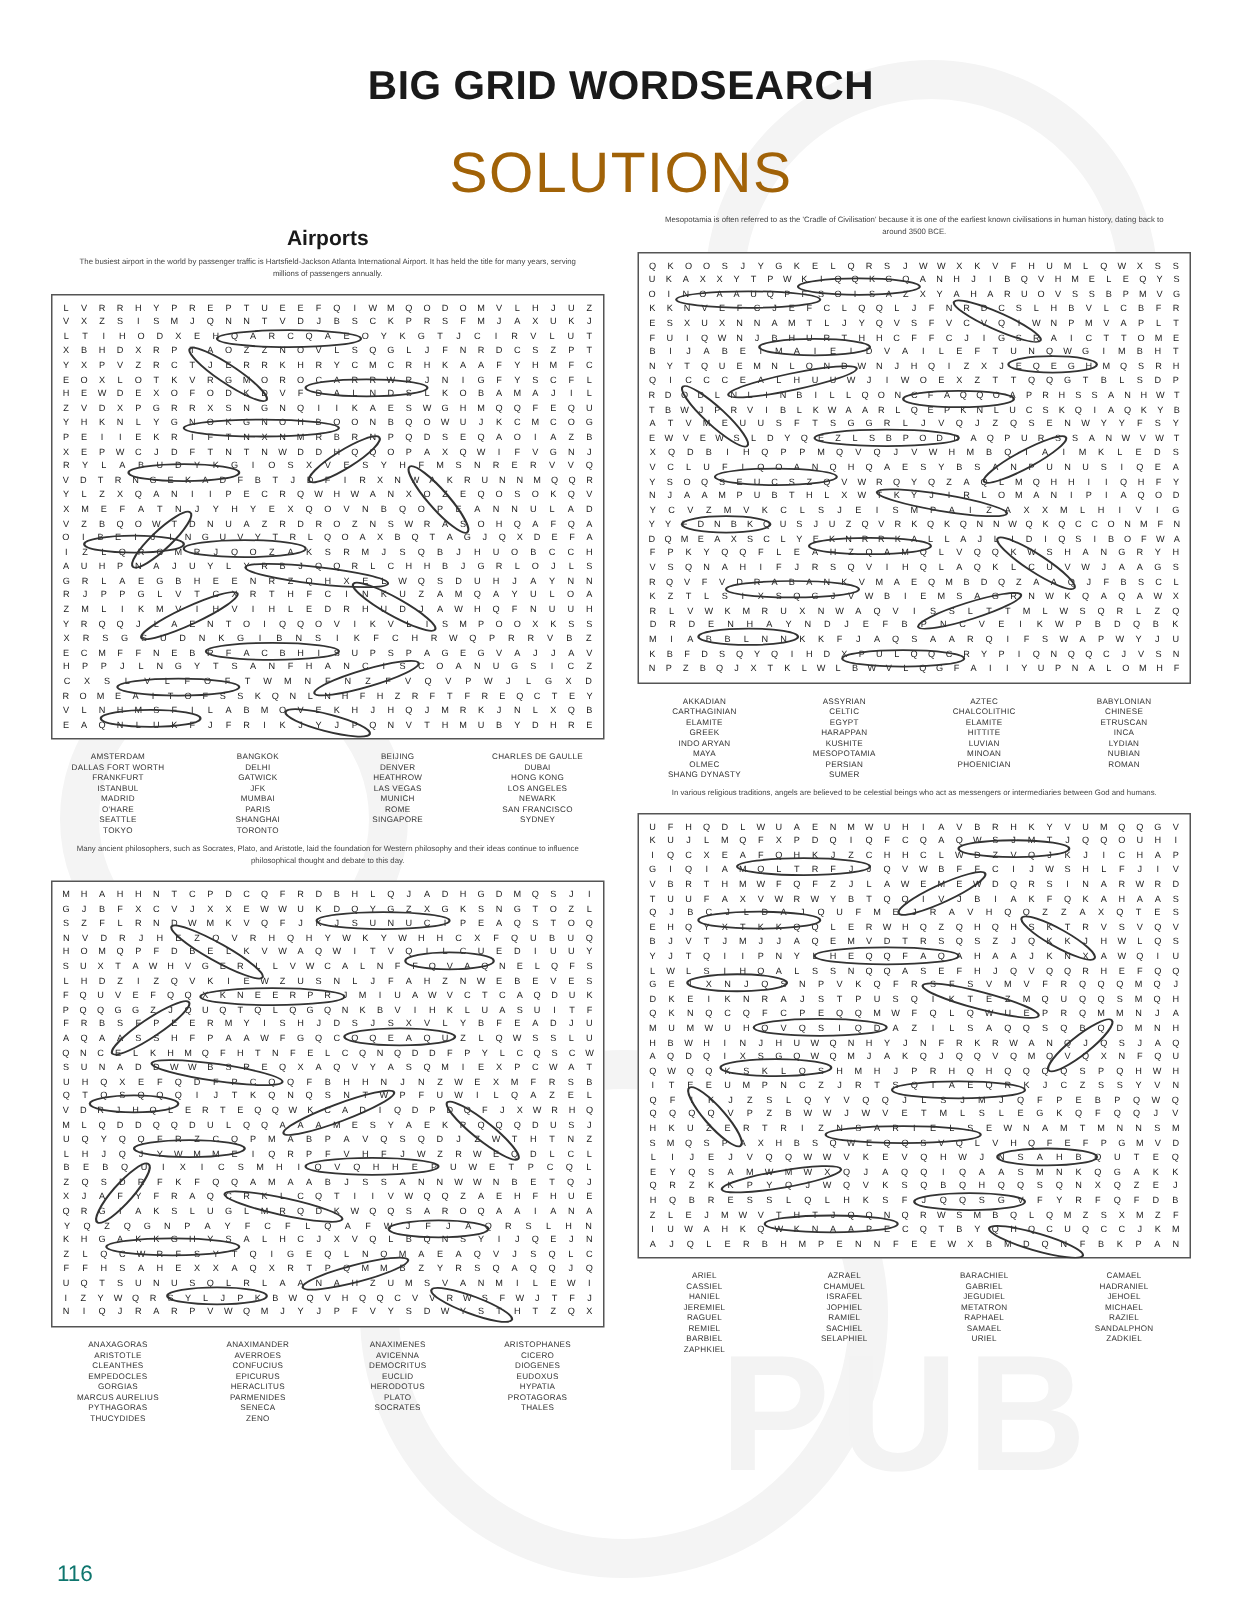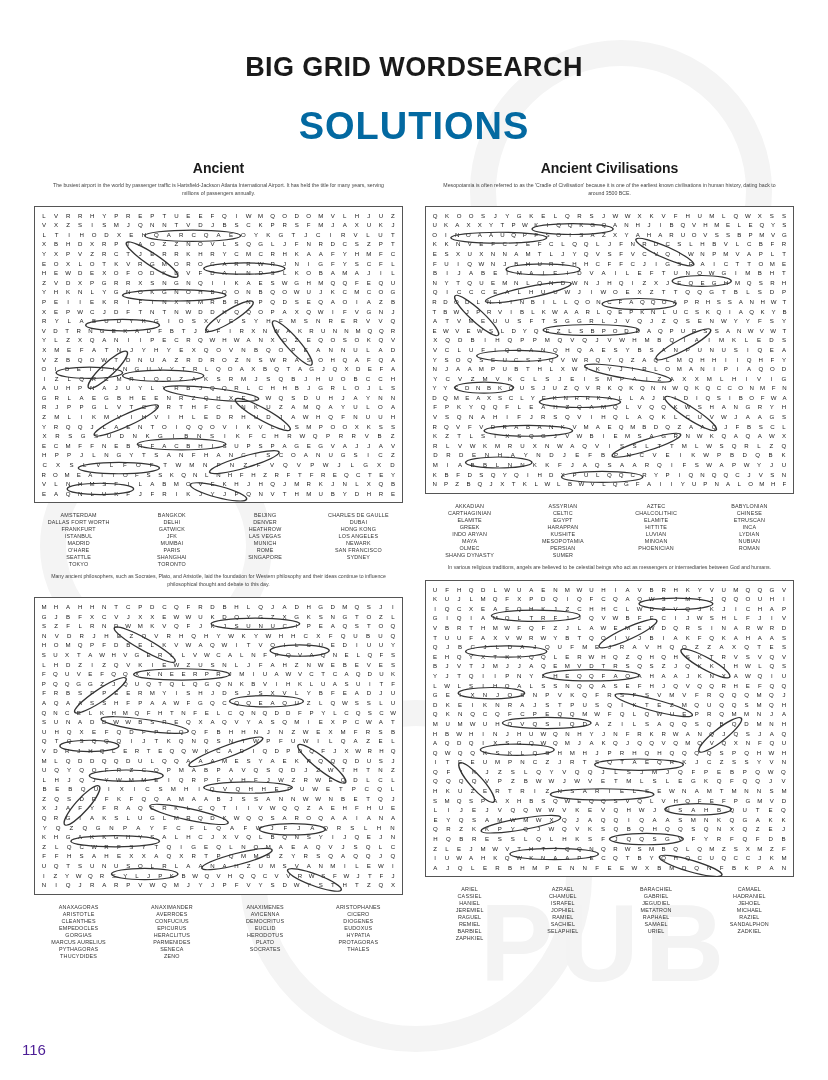--- a/index.html
+++ b/index.html
@@ -24,43 +24,43 @@
     position:absolute;
     font-family:"Liberation Sans", sans-serif;
     font-weight:bold;
     color:#f3f3f3;
     letter-spacing:6px;
   }
   .page{
     position:relative;
     width:828px;height:1080px;
     box-sizing:border-box;
-    padding:38px 34px 0 34px;
+    padding:28px 34px 0 34px;
   }
   .title{
     text-align:center;
     font-size:27px;
     font-weight:bold;
     letter-spacing:.4px;
     margin:14px 0 0 0;
   }
   .subtitle{
     text-align:center;
     font-size:19px;
     font-weight:normal;
     margin:8px 0 0 0;
     color:#222;
   }
   .solutions{
     text-align:center;
     font-size:38px;
-    font-weight:bold;
+    font-weight:normal;
     margin:22px 0 6px 0;
     letter-spacing:1px;
-    color:#0369a1;
+    color:#a16207;
   }
   .columns{
     display:flex;
     gap:22px;
     margin-top:6px;
   }
   .col{flex:1;min-width:0;}
   .puzzle{margin-bottom:6px;}
   .puzzle-title{
     text-align:center;
@@ -107,23 +107,23 @@
   }
   .wordlist div{
     text-align:center;
     font-size:5.4px;
     letter-spacing:.2px;
     color:#333;
     text-transform:uppercase;
   }
   .page-num{
     position:absolute;
-    left:22px;bottom:22px;
+    left:38px;bottom:22px;
     font-size:15px;
-    color:#4c1d95;
+    color:#0f766e;
     font-weight:normal;
   }
   
   .gridwrap{position:relative;}
   .marks{position:absolute;inset:0;pointer-events:none;}
   .marks svg{width:100%;height:100%;}
 </style>
 </head>
 <body>
 
@@ -135,21 +135,21 @@
 </div>
 
 <div class="page">
 
   <h1 class="title">BIG GRID WORDSEARCH</h1>
   <div class="solutions">SOLUTIONS</div>
 
   <div class="columns">
     <div class="col">
       <div class="puzzle">
-        <div class="puzzle-title">Ancient</div>
+        <div class="puzzle-title">Airports</div>
         <div class="puzzle-blurb">The busiest airport in the world by passenger traffic is Hartsfield-Jackson Atlanta International Airport. It has held the title for many years, serving millions of passengers annually.</div>
         <div class="gridwrap">
           <div class="grid-box">
             <div class="grid">
                 <div class="grid-row">
                   <span class="cell">L</span>
                   <span class="cell">V</span>
                   <span class="cell">R</span>
                   <span class="cell">R</span>
                   <span class="cell">H</span>
@@ -2174,21 +2174,20 @@
             <div>SOCRATES</div>
             <div>THALES</div>
             <div>THUCYDIDES</div>
             <div>ZENO</div>
           </div>
       </div>
     </div>
 
     <div class="col">
       <div class="puzzle">
-        <div class="puzzle-title">Ancient Civilisations</div>
         <div class="puzzle-blurb">Mesopotamia is often referred to as the 'Cradle of Civilisation' because it is one of the earliest known civilisations in human history, dating back to around 3500 BCE.</div>
         <div class="gridwrap">
           <div class="grid-box">
             <div class="grid">
                 <div class="grid-row">
                   <span class="cell">Q</span>
                   <span class="cell">K</span>
                   <span class="cell">O</span>
                   <span class="cell">O</span>
                   <span class="cell">S</span>

